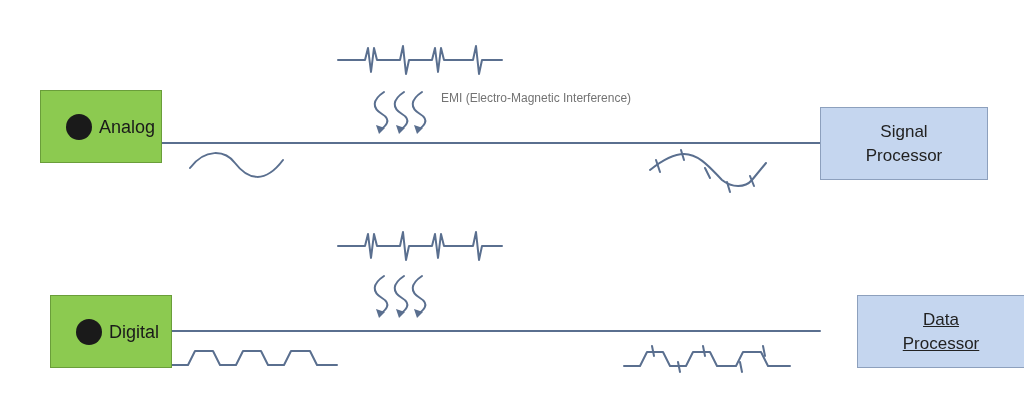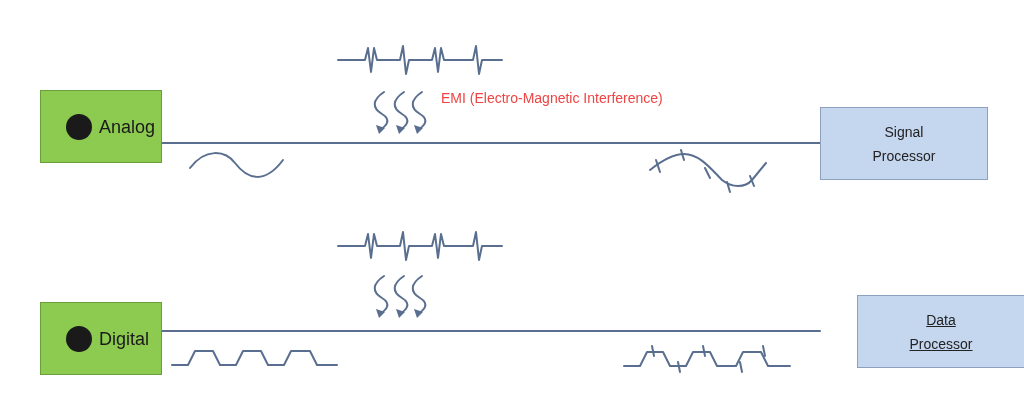--- a/index.html
+++ b/index.html
@@ -1,22 +1,22 @@
 <!DOCTYPE html>
 <html><head>
   <meta charset="utf-8">
   <style>
     html, body { margin: 0; padding: 0; background: #ffffff; }
     body { width: 1024px; height: 411px; position: relative; overflow: hidden; font-family: "Liberation Sans", sans-serif; }
     .box { position: absolute; box-sizing: border-box; }
     .src { background: #8cca50; border: 1.5px solid #6a9e3a; }
-    .proc { background: #c5d6ef; border: 1.5px solid #8da0bd; display:flex; align-items:center; justify-content:center; text-align:center; font-size:14px; color:#222; line-height:24px; }
+    .proc { background: #c5d6ef; border: 1.5px solid #8da0bd; display:flex; align-items:center; justify-content:center; text-align:center; font-size:17px; color:#222; line-height:24px; }
     .dot { position:absolute; width:26px; height:26px; border-radius:50%; background:#1a1a1a; }
     .src-label { position:absolute; font-size:18px; color:#1a1a1a; }
-    .emi-text { position:absolute; font-size:14px; color:#ef4444; line-height:20px; white-space:nowrap; }
+    .emi-text { position:absolute; font-size:12px; color:#737373; line-height:20px; white-space:nowrap; }
     svg { position:absolute; left:0; top:0; }
   </style>
 </head>
 <body>
 
 <svg width="1024" height="411">
   <g stroke="#5a6f8f" stroke-width="2" fill="none" stroke-linecap="round" stroke-linejoin="round">
 
     <line x1="162" y1="143" x2="820" y2="143"></line>
 
@@ -77,21 +77,21 @@
   <div>
     <div>Signal</div>
     <div>Processor</div>
   </div>
 </div>
 
 <div class="emi-text" style="left:441px;top:88px;">
   <div>EMI (Electro-Magnetic Interference)</div>
 </div>
 
-<div class="box src" style="left:40px;top:295px;width:122px;height:73px;margin-top:7px;">
+<div class="box src" style="left:50px;top:295px;width:122px;height:73px;">
   <div class="dot" style="left:25px;top:23px;"></div>
   <div class="src-label" style="left:58px;top:26px;">Digital</div>
 </div>
 
 <div class="box proc" style="left:857px;top:295px;width:168px;height:73px;text-decoration:underline;">
   <div>
     <div>Data</div>
     <div>Processor</div>
   </div>
 </div>

